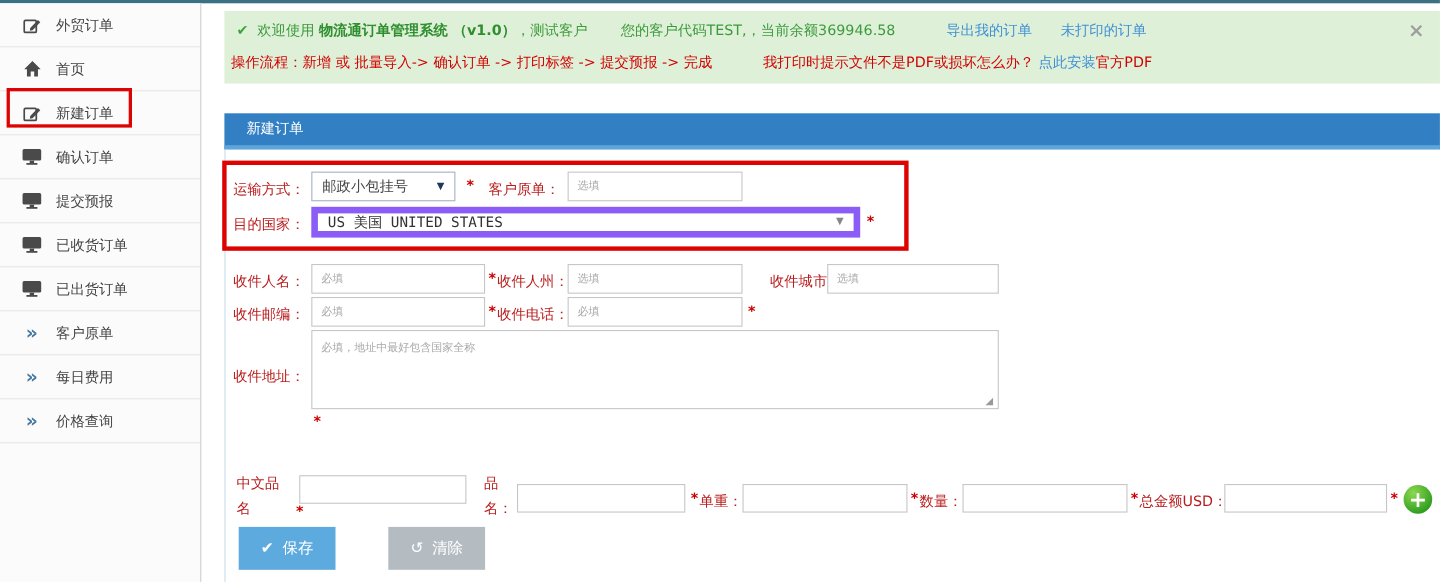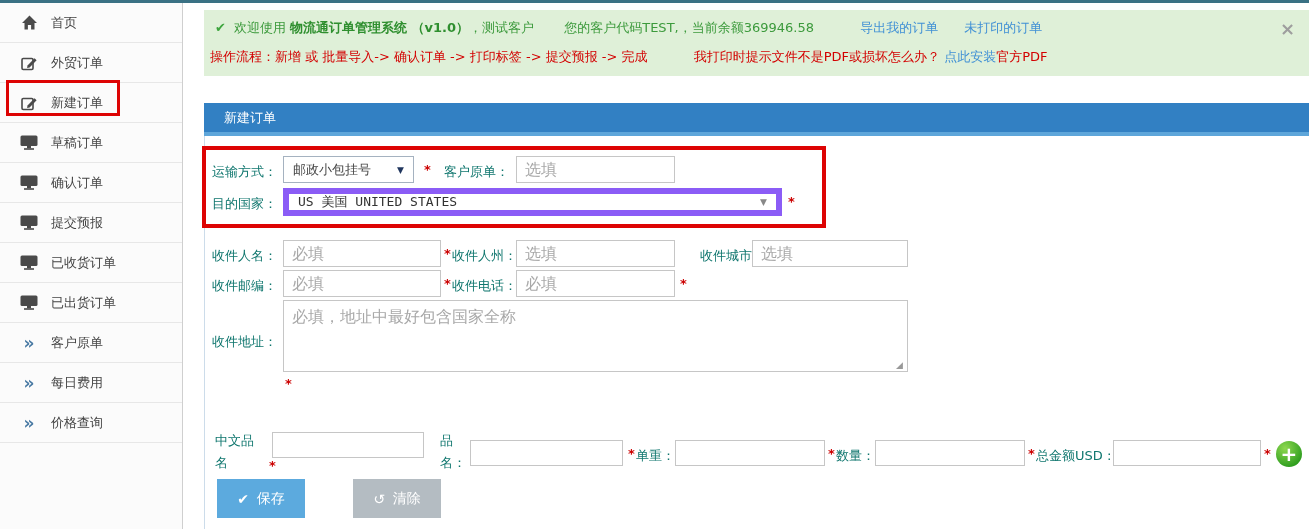--- a/index.html
+++ b/index.html
@@ -21,23 +21,23 @@
   .al1{position:absolute;left:11px;top:9px;white-space:nowrap;color:#3c9a3c;}
   .al1 .chk{color:#3da53d;font-weight:bold;margin-right:8px;}
   .al1 b{color:#2f8f2f;}
   .al2{position:absolute;left:6px;top:38px;white-space:nowrap;color:#d30000;}
   .alink{color:#4090d5;text-decoration:none;cursor:pointer;}
   .close-x{position:absolute;right:14px;top:10px;font-size:18px;font-weight:bold;color:#9e9e9e;cursor:pointer;line-height:18px;}
   
   .panel-hd{position:absolute;left:204px;top:103px;width:1105px;height:29px;background:#3280c3;border-bottom:4px solid #5ea6da;box-sizing:content-box;color:#fff;line-height:29px;padding-left:20px;width:1085px;}
   .panel-bd{position:absolute;left:204px;top:136px;width:1105px;height:393px;background:#fff;border-left:1px solid #ccdcea;box-sizing:border-box;}
   
-  .lbl{position:absolute;white-space:nowrap;color:#0f766e;}
+  .lbl{position:absolute;white-space:nowrap;color:#b91c1c;}
   .star{position:absolute;color:#cc0000;font-weight:bold;}
-  .inp{position:absolute;height:27px;border:1px solid #c6c6c6;box-sizing:border-box;padding:0 8px;font-family:inherit;font-size:16px;color:#333;background:#fff;}
+  .inp{position:absolute;height:27px;border:1px solid #c6c6c6;box-sizing:border-box;padding:0 8px;font-family:inherit;font-size:10px;color:#333;background:#fff;}
   .inp::placeholder{color:#a8a8a8;}
   textarea.inp{resize:none;padding-top:7px;line-height:17px;}
   .combo{position:absolute;background:#fff;box-sizing:border-box;cursor:pointer;display:flex;align-items:center;}
   .combo .val{padding-left:9px;color:#444;}
   .combo .caret{position:absolute;right:9px;font-size:9px;}
   .sel{border:1px solid #a5b2c0;}
   .sel .caret{color:#20365e;}
   .cbo{border:6px solid #8b5cf6;}
   .cbo .val{font-family:"DejaVu Sans Mono","Liberation Mono",monospace;color:#333;}
   .cbo .caret{color:#888;}
@@ -55,53 +55,43 @@
 </head>
 <body>
 
 <div id="app">
 
   <div class="topstrip"></div>
 
   <nav class="sidebar">
     <div class="side-item">
       <span class="ic">
-        <svg width="17" height="15" viewBox="0 0 16 15">
-            <path d="M8 0.5 L15.5 8 H13 V14.5 H9.6 V10 H6.4 V14.5 H3 V8 H0.5 Z" fill="#4a4a4a"></path>
-          </svg>
-      </span>
-      <span class="lab">首页</span>
-    </div>
-    <div class="side-item">
-      <span class="ic">
         <svg width="17" height="16" viewBox="0 0 17 16">
             <rect x="1" y="3.5" width="11" height="11" rx="1.2" fill="none" stroke="#4a4a4a" stroke-width="1.6"></rect>
             <path d="M6.5 10.5 L13.5 3.2 L15.6 5.3 L8.6 12.6 L6.1 13 Z" fill="#4a4a4a"></path>
           </svg>
       </span>
       <span class="lab">外贸订单</span>
     </div>
     <div class="side-item">
       <span class="ic">
+        <svg width="17" height="15" viewBox="0 0 16 15">
+            <path d="M8 0.5 L15.5 8 H13 V14.5 H9.6 V10 H6.4 V14.5 H3 V8 H0.5 Z" fill="#4a4a4a"></path>
+          </svg>
+      </span>
+      <span class="lab">首页</span>
+    </div>
+    <div class="side-item">
+      <span class="ic">
         <svg width="17" height="16" viewBox="0 0 17 16">
             <rect x="1" y="3.5" width="11" height="11" rx="1.2" fill="none" stroke="#4a4a4a" stroke-width="1.6"></rect>
             <path d="M6.5 10.5 L13.5 3.2 L15.6 5.3 L8.6 12.6 L6.1 13 Z" fill="#4a4a4a"></path>
           </svg>
       </span>
       <span class="lab">新建订单</span>
-    </div>
-    <div class="side-item">
-      <span class="ic">
-        <svg width="18" height="15" viewBox="0 0 18 15">
-            <rect x="0.5" y="0.5" width="17" height="10.5" rx="1.5" fill="#4a4a4a"></rect>
-            <rect x="7" y="11" width="4" height="2.2" fill="#4a4a4a"></rect>
-            <rect x="4" y="13.2" width="10" height="1.6" fill="#4a4a4a"></rect>
-          </svg>
-      </span>
-      <span class="lab">草稿订单</span>
     </div>
     <div class="side-item">
       <span class="ic">
         <svg width="18" height="15" viewBox="0 0 18 15">
             <rect x="0.5" y="0.5" width="17" height="10.5" rx="1.5" fill="#4a4a4a"></rect>
             <rect x="7" y="11" width="4" height="2.2" fill="#4a4a4a"></rect>
             <rect x="4" y="13.2" width="10" height="1.6" fill="#4a4a4a"></rect>
           </svg>
       </span>
       <span class="lab">确认订单</span>

